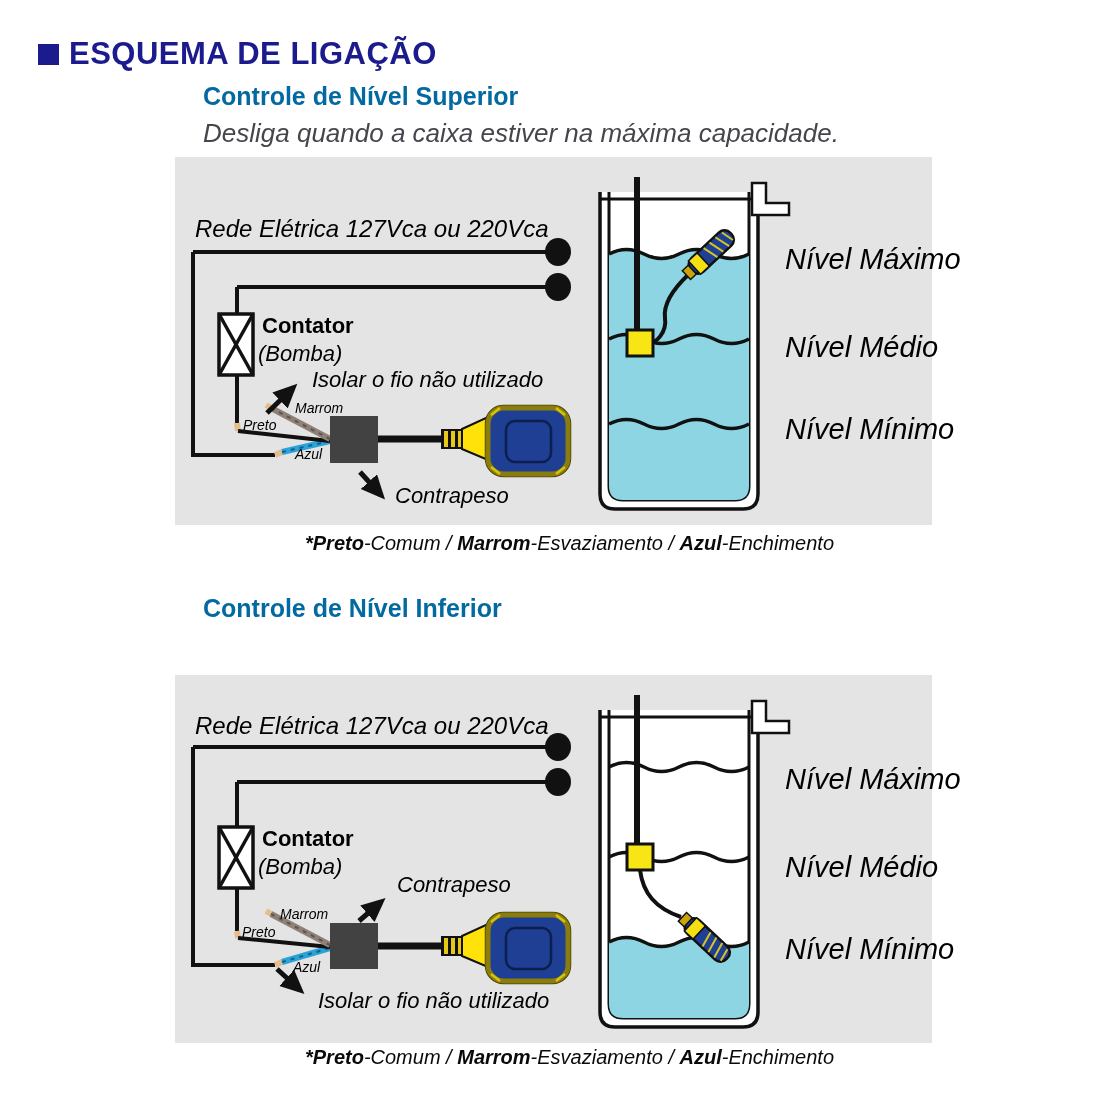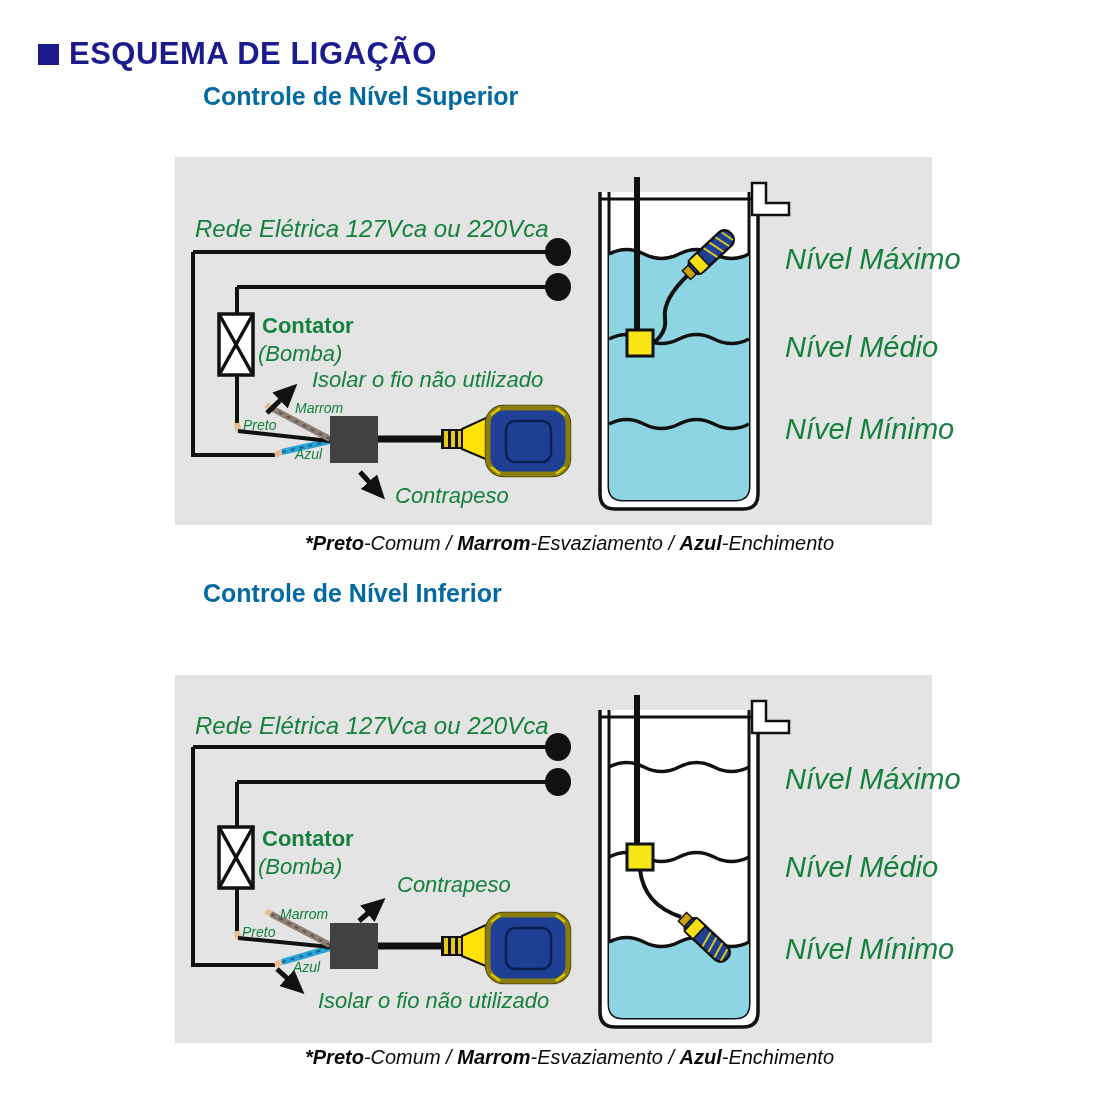--- a/index.html
+++ b/index.html
@@ -6,40 +6,41 @@
   #page{position:relative;width:1100px;height:1100px;background:#ffffff;overflow:hidden;
         font-family:"Liberation Sans",sans-serif;color:#0a0a0a;margin-top:12px;}
   .abs{position:absolute;white-space:nowrap;}
   .title-row{left:38px;top:24px;display:flex;align-items:center;gap:10px;}
   .bullet{width:21px;height:21px;background:#1b1b8e;display:inline-block;}
   .title{font-size:31px;font-weight:bold;color:#1b1b8e;letter-spacing:0.5px;}
   .sec-head{font-size:25px;font-weight:bold;color:#0369a1;}
   .sec-sub{font-size:26px;font-style:italic;color:#45464c;}
   .panel{position:absolute;left:175px;width:757px;height:368px;background:#e4e4e4;}
   .panel svg{position:absolute;left:0;top:0;}
-  .dlabel{position:absolute;white-space:nowrap;font-style:italic;font-size:22px;color:#15803d;}
+  .dlabel{position:absolute;white-space:nowrap;font-style:italic;font-size:22px;color:#000000;}
   .rede{font-size:24px;}
   .level{font-size:29px;}
   .contator{font-style:normal;font-weight:bold;font-size:22px;}
   .wirelbl{font-size:14px;}
   .caption{position:absolute;left:191px;width:757px;text-align:center;
            font-size:20px;font-style:italic;color:#0a0a0a;}
   .cb{font-weight:bold;}
 </style>
 </head>
 <body>
 
 <div id="page">
 
   <div class="abs title-row">
     <span class="bullet"></span>
     <span class="title">ESQUEMA DE LIGAÇÃO</span>
   </div>
 
   <div class="abs sec-head" style="left:203px;top:70px;">Controle de Nível Superior</div>
+  <div class="abs sec-sub" style="left:203px;top:106px;">Desliga quando a caixa estiver na máxima capacidade.</div>
 
   <div class="panel" style="top:145px;">
     <svg width="757" height="368" viewBox="0 0 757 368">
       <defs>
         <marker id="ah1" markerUnits="userSpaceOnUse" markerWidth="26" markerHeight="24" refX="18" refY="11" orient="auto">
           <path d="M0,0 L24,11 L0,22 Z" fill="#111"></path>
         </marker>
       </defs>
 
       <path d="M18,95 H383" stroke="#111" stroke-width="4" fill="none"></path>
@@ -107,21 +108,21 @@
     <div class="dlabel" style="left:220px;top:326px;">Contrapeso</div>
     <div class="dlabel level" style="left:610px;top:86px;">Nível Máximo</div>
     <div class="dlabel level" style="left:610px;top:174px;">Nível Médio</div>
     <div class="dlabel level" style="left:610px;top:256px;">Nível Mínimo</div>
   </div>
 
   <div class="caption" style="top:520px;">
     <span class="cb">*Preto</span><span>-Comum / </span><span class="cb">Marrom</span><span>-Esvaziamento / </span><span class="cb">Azul</span><span>-Enchimento</span>
   </div>
 
-  <div class="abs sec-head" style="left:203px;top:567px;">Controle de Nível Inferior</div>
+  <div class="abs sec-head" style="left:203px;top:582px;">Controle de Nível Inferior</div>
 
   <div class="panel" style="top:663px;">
     <svg width="757" height="368" viewBox="0 0 757 368">
       <defs>
         <marker id="ah2" markerUnits="userSpaceOnUse" markerWidth="26" markerHeight="24" refX="18" refY="11" orient="auto">
           <path d="M0,0 L24,11 L0,22 Z" fill="#111"></path>
         </marker>
       </defs>
       <path d="M18,72 H383" stroke="#111" stroke-width="4" fill="none"></path>
       <ellipse cx="383" cy="72" rx="13" ry="14" fill="#111"></ellipse>

